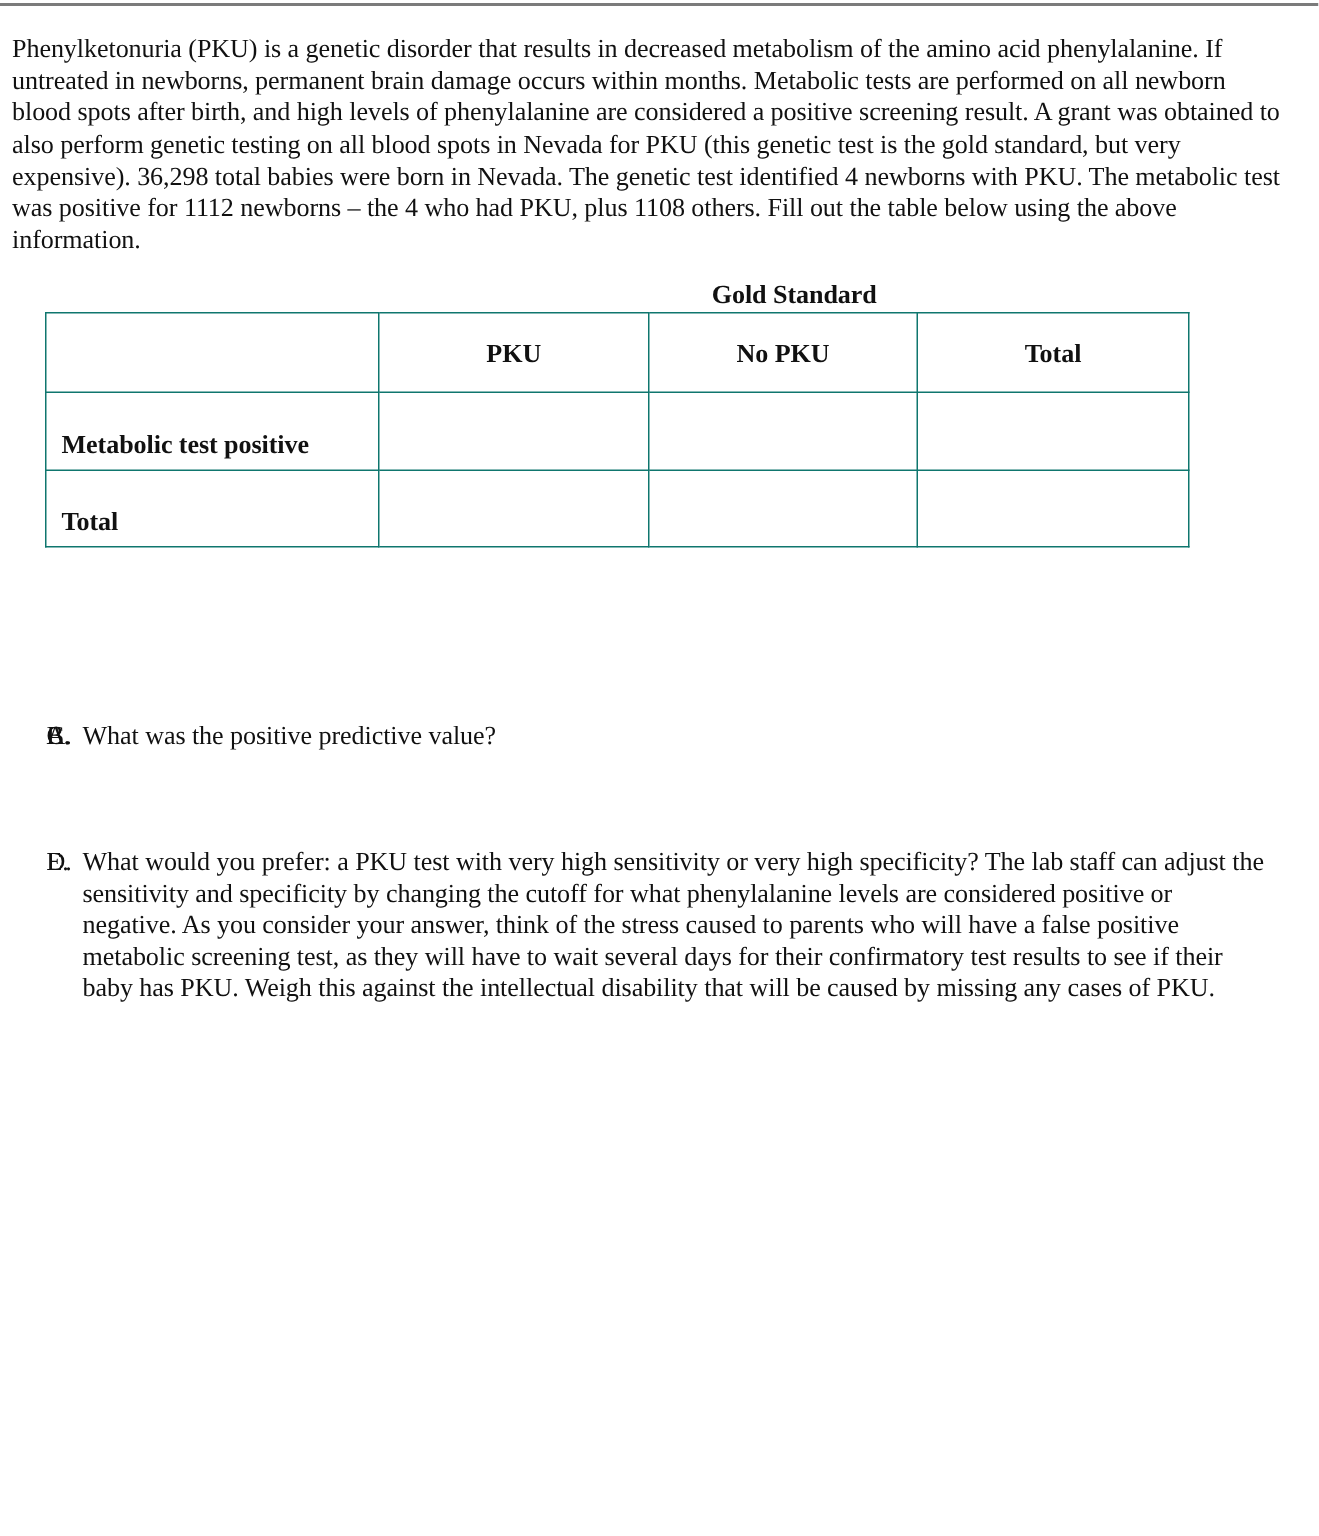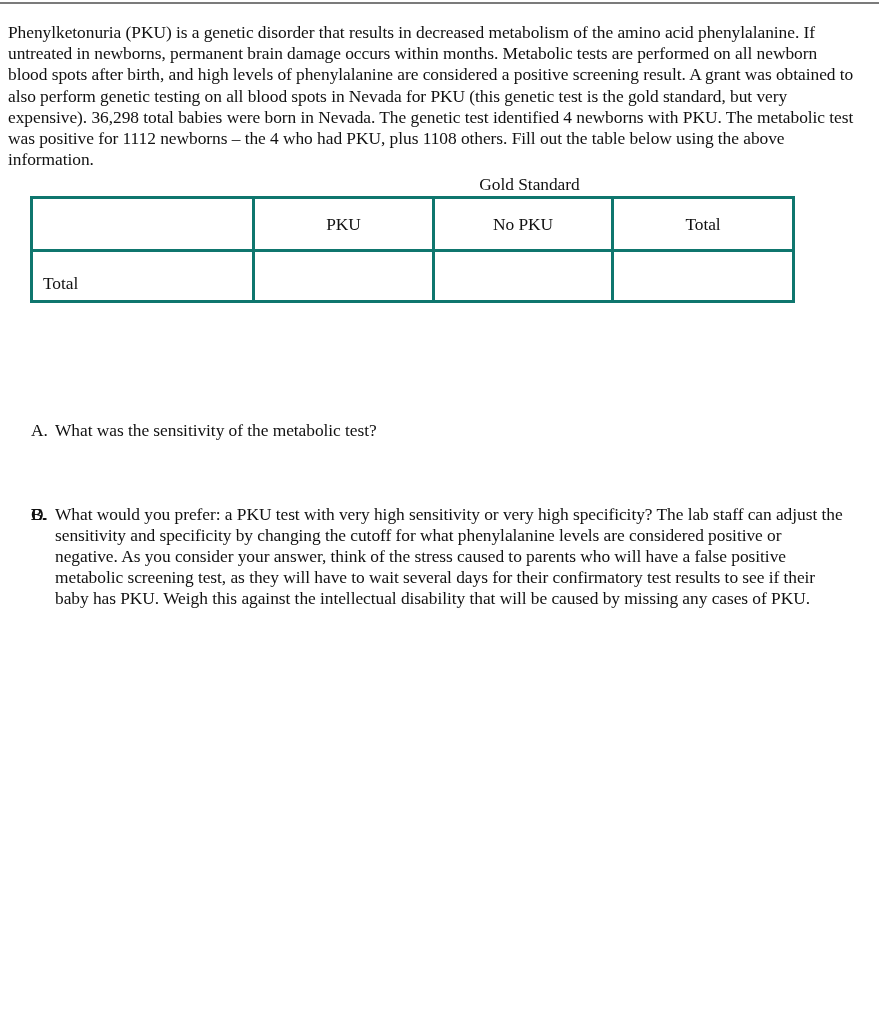--- a/index.html
+++ b/index.html
@@ -43,22 +43,23 @@
     line-height: 21.2px;
     text-align: left;
     letter-spacing: -0.05px;
     margin: 0 0 0 0;
     width: 848px;
   }
 
   
   .table-block {
     position: relative;
-    margin-top: 5px;
+    margin-top: 17px;
     width: 848px;
+    font-weight: bold;
   }
   .gold-standard-label {
     position: absolute;
     left: 252px;          
     width: 539px;
     top: -1px;
     text-align: center;
     font-size: 17.4px;
     line-height: 21px;
     letter-spacing: -0.05px;
@@ -66,21 +67,21 @@
   table.twobytwo {
     position: absolute;
     top: 21px;
     left: 22px;
     border-collapse: collapse;
     table-layout: fixed;
     width: 762px;
     background: #ffffff;
   }
   table.twobytwo td {
-    border: 3px solid #0f766e;
+    border: 1px solid #0f766e;
     font-size: 17.4px;
     line-height: 21px;
     letter-spacing: -0.05px;
     padding: 0 0 0 10px;
     vertical-align: bottom;
     box-sizing: border-box;
   }
   table.twobytwo col.c-label { width: 222px; }
   table.twobytwo col.c-pku   { width: 180px; }
   table.twobytwo col.c-nopku { width: 179px; }
@@ -151,44 +152,50 @@
         <col class="c-total">
       </colgroup>
       <tbody>
         <tr class="head">
           <td></td>
           <td>PKU</td>
           <td>No PKU</td>
           <td>Total</td>
         </tr>
 
+        <tr class="body">
+          <td>Metabolic test positive</td>
+          <td class="blank"></td>
+          <td class="blank"></td>
+          <td class="blank"></td>
+        </tr>
 
 
         <tr class="body last">
           <td>Total</td>
           <td class="blank"></td>
           <td class="blank"></td>
           <td class="blank"></td>
         </tr>
       </tbody>
     </table>
 
     <div class="table-spacer"></div>
   </div>
 
   <ol class="questions">
     <li class="q-a">
       <span class="marker">A.</span>
-      <span>What was the sensitivity of the metabolic test?</span>
     </li>
     <li class="q-b">
       <span class="marker">B.</span>
     </li>
     <li class="q-c">
       <span class="marker">C.</span>
+      <span>What was the positive predictive value?</span>
     </li>
     <li class="q-d">
       <span class="marker">D.</span>
     </li>
     <li class="q-e">
       <span class="marker">E.</span>
       <span>What would you prefer: a PKU test with very high sensitivity or very high specificity? The lab staff can adjust the sensitivity and specificity by changing the cutoff for what phenylalanine levels are considered positive or negative. As you consider your answer, think of the stress caused to parents who will have a false positive metabolic screening test, as they will have to wait several days for their confirmatory test results to see if their baby has PKU. Weigh this against the intellectual disability that will be caused by missing any cases of PKU.</span>
     </li>
   </ol>
 

